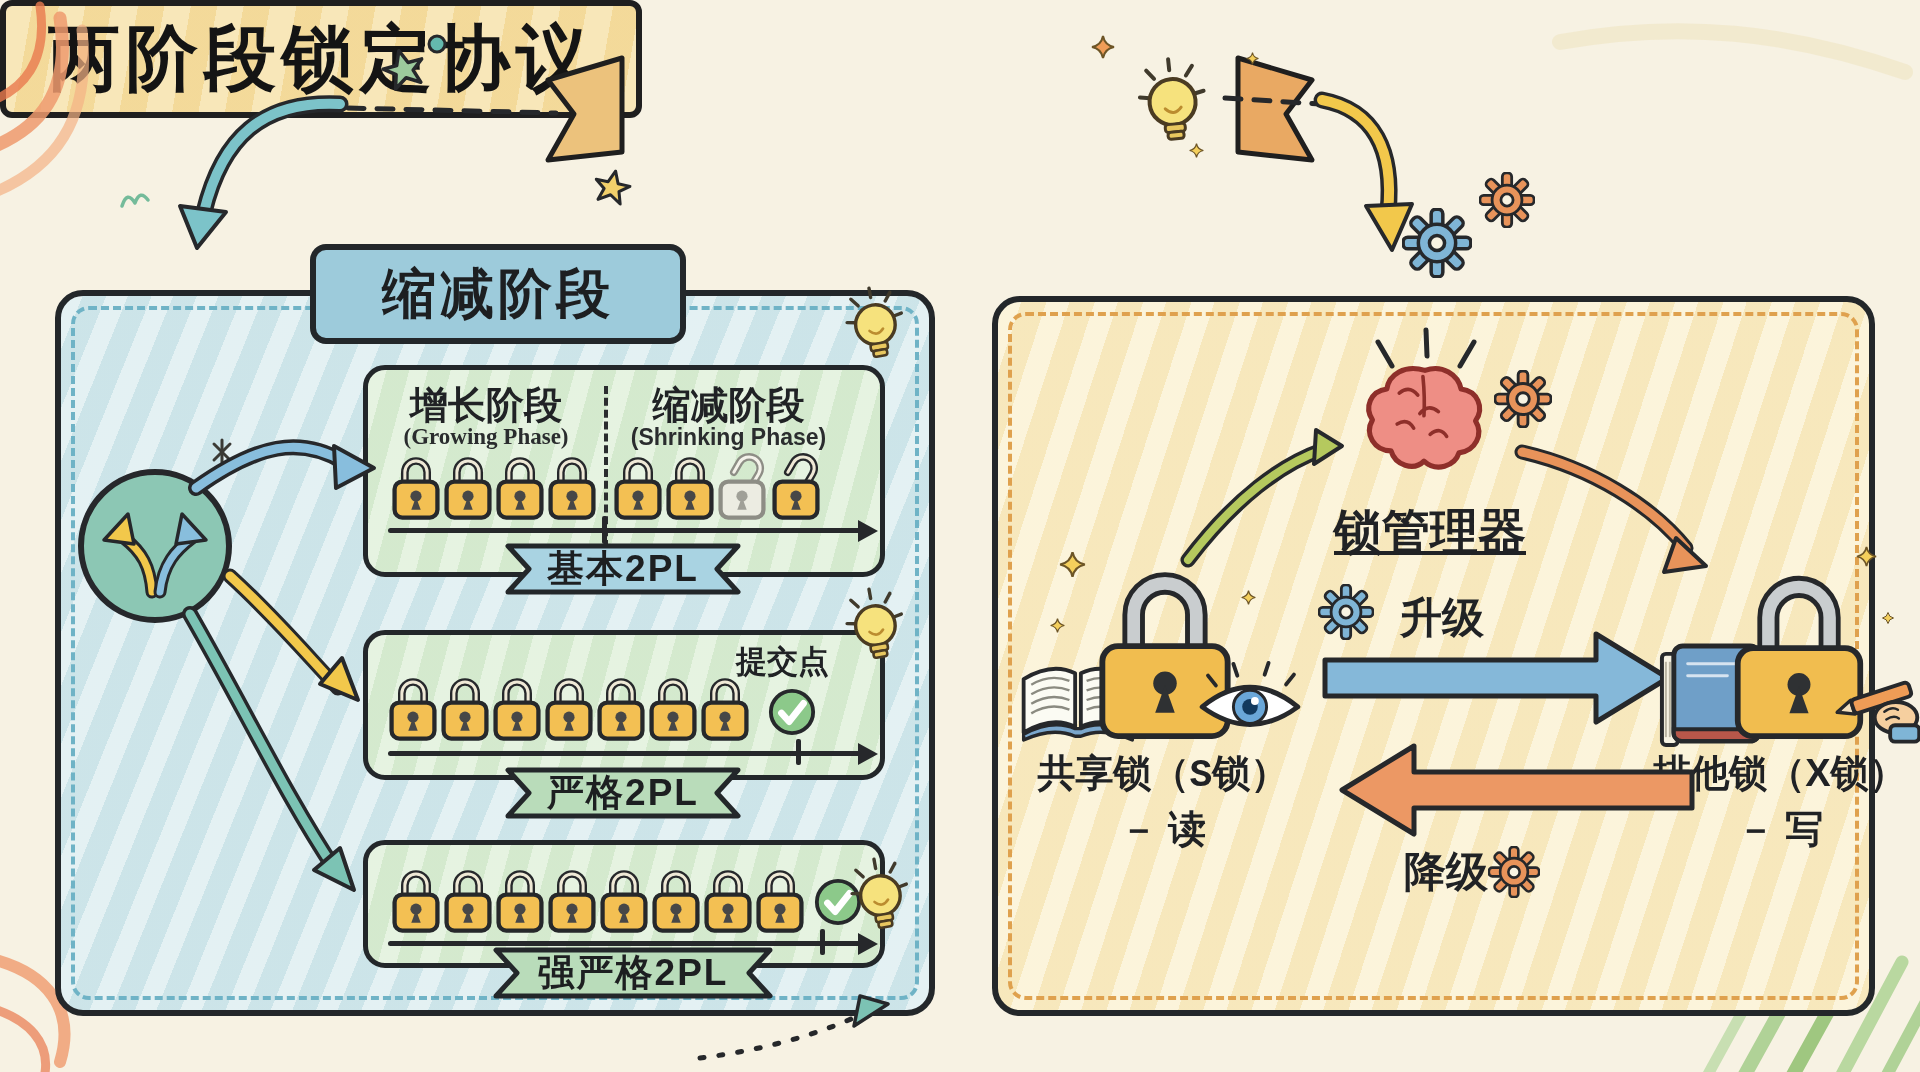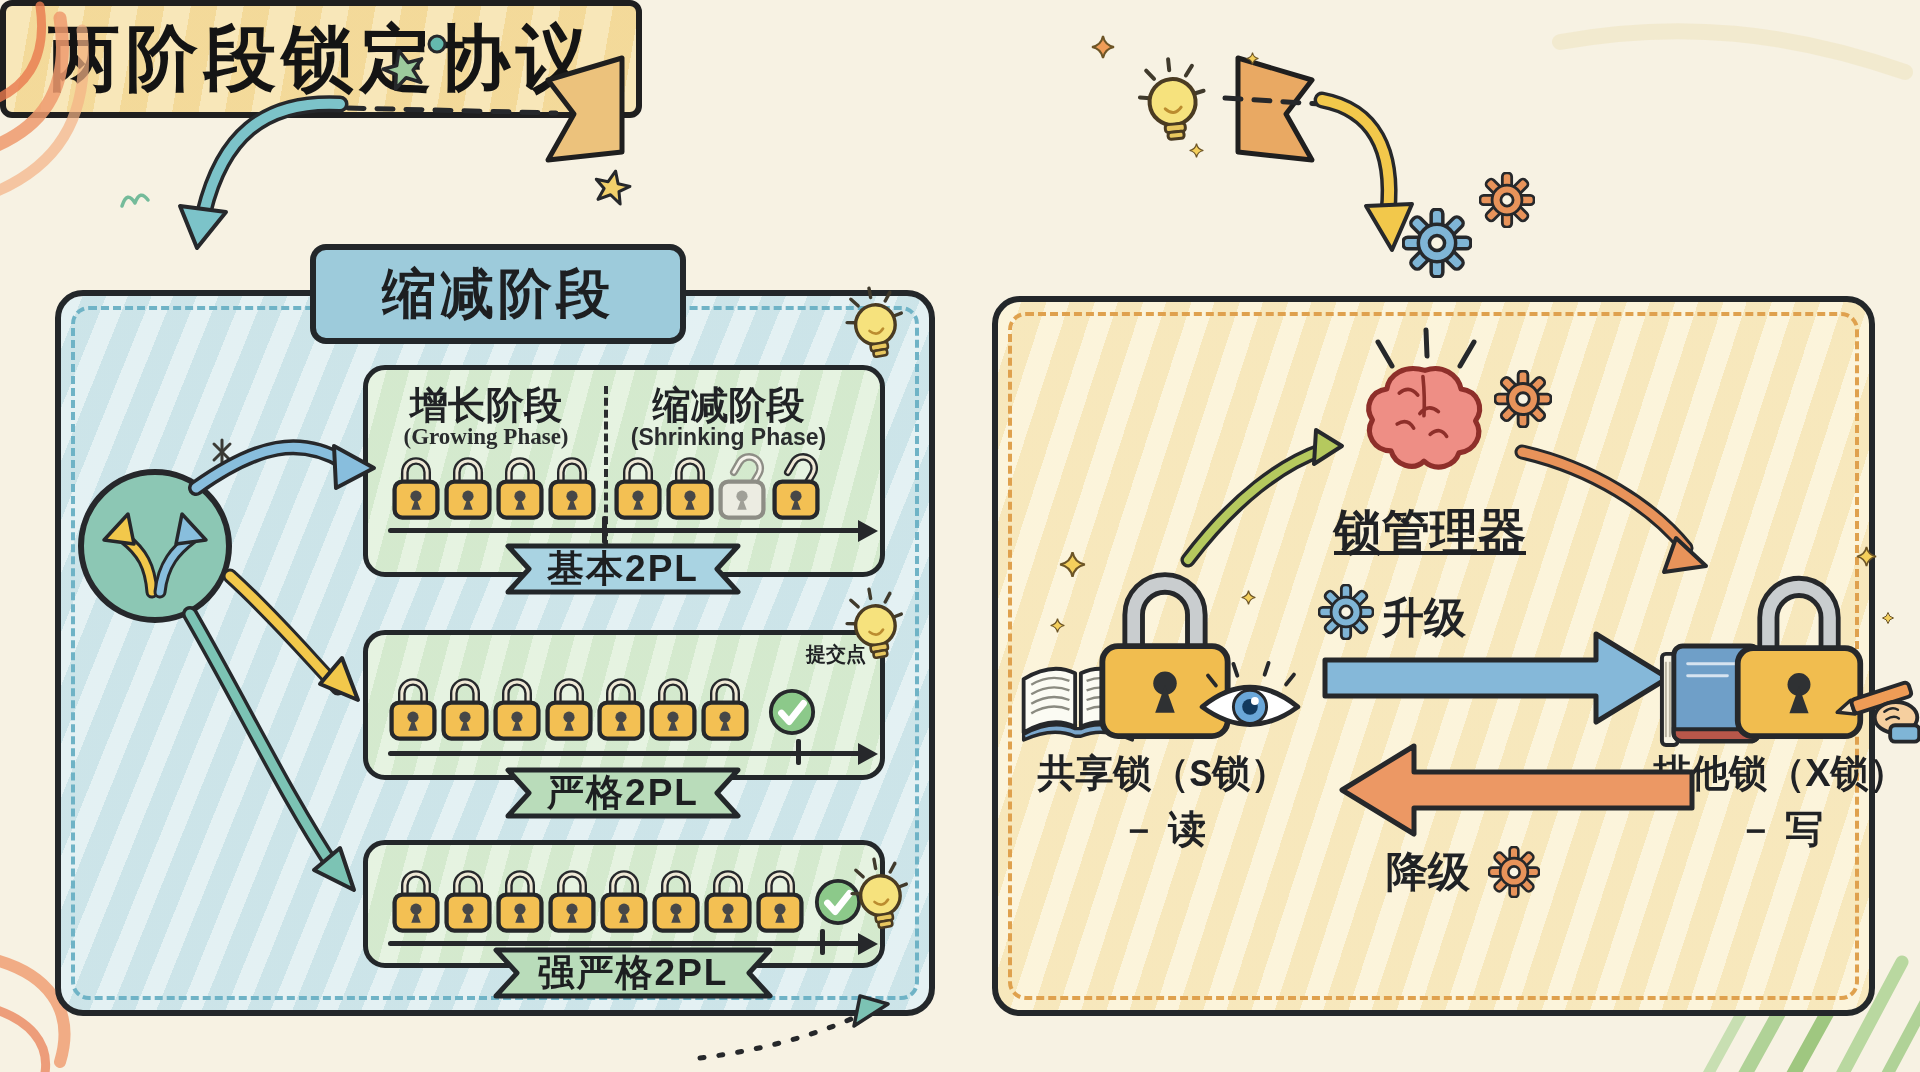--- a/index.html
+++ b/index.html
@@ -41,28 +41,28 @@
 
   .phase-zh{position:absolute;font-size:38px;font-weight:800;color:#202225;text-align:center;}
   .phase-en{position:absolute;font-size:23px;font-weight:700;color:#2a2c2e;text-align:center;}
   .divider{position:absolute;border-left:4px dashed #2b2d2f;}
 
   .tl-line{position:absolute;height:5px;background:#26282b;border-radius:3px;}
   .tl-arrow{position:absolute;width:0;height:0;border-top:11px solid transparent;
     border-bottom:11px solid transparent;border-left:20px solid #26282b;}
   .tl-tick{position:absolute;width:5px;background:#26282b;border-radius:2px;}
 
-  .commit-label{position:absolute;font-size:20px;font-weight:800;color:#202225;text-align:right;font-family:Liberation Mono, monospace;}
+  .commit-label{position:absolute;font-size:31px;font-weight:800;color:#202225;text-align:left;font-family:Liberation Mono, monospace;}
 
   .ribbon{position:absolute;display:flex;align-items:center;justify-content:center;z-index:5;}
   .ribbon svg{position:absolute;inset:0;width:100%;height:100%;}
   .ribbon span{position:relative;font-size:37px;font-weight:900;color:#1d1f21;letter-spacing:2px;}
 
   .side-label{position:absolute;font-size:38px;font-weight:800;color:#202225;text-align:center;z-index:4;}
-  .big-label{position:absolute;font-size:42px;font-weight:800;color:#202225;text-align:left;z-index:4;}
+  .big-label{position:absolute;font-size:42px;font-weight:800;color:#202225;text-align:center;z-index:4;}
 
   #overlay{position:absolute;left:0;top:0;z-index:4;pointer-events:none;}
   #bg-scribbles{position:absolute;left:0;top:0;z-index:0;pointer-events:none;}
   .icon{position:absolute;z-index:5;pointer-events:none;}
 </style>
 </head>
 <body>
 
 <div id="stage">
 

